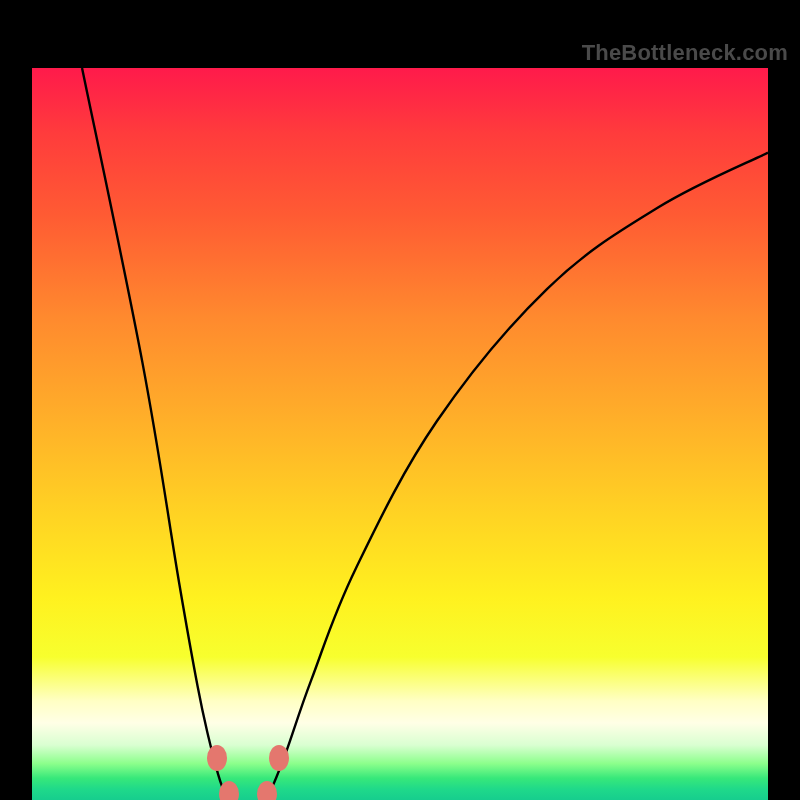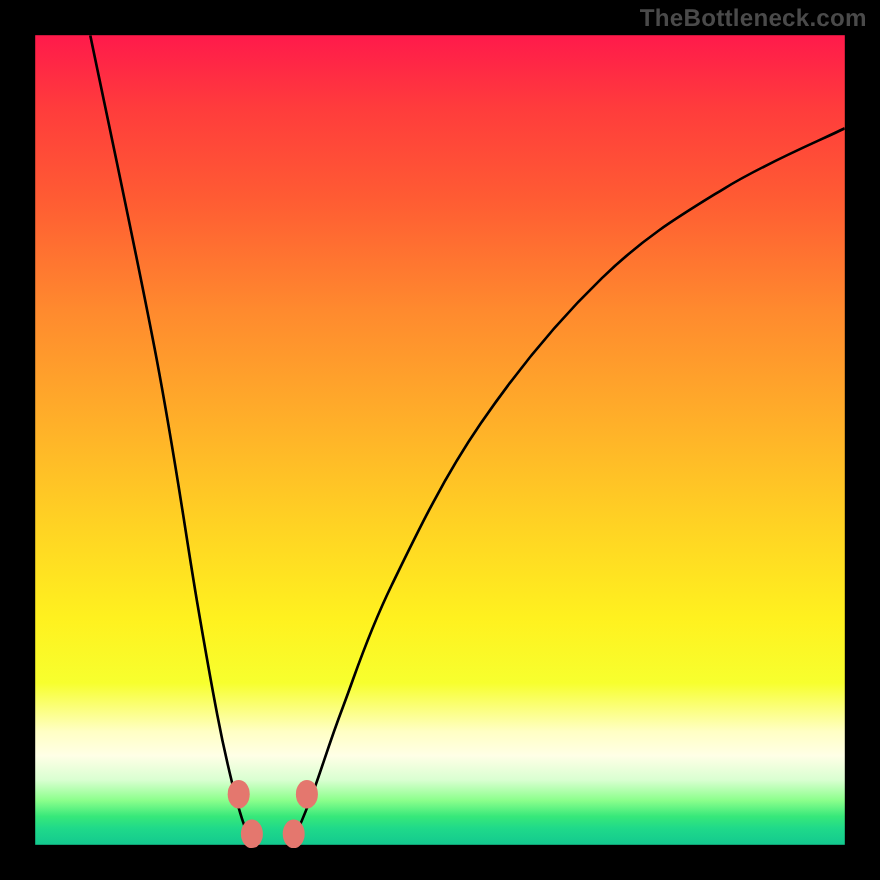--- a/index.html
+++ b/index.html
@@ -9,20 +9,21 @@
     height: 800px;
     overflow: hidden;
     font-family: Arial, Helvetica, sans-serif;
     background: #000;
   }
   .frame {
     position: relative;
     width: 800px;
     height: 648px;
     background: #000;
+    margin-top: 36px;
   }
   .watermark {
     position: absolute;
     top: 4px;
     right: 12px;
     color: #4a4a4a;
     font-size: 22px;
     font-weight: 600;
     letter-spacing: 0.2px;
     z-index: 20;

